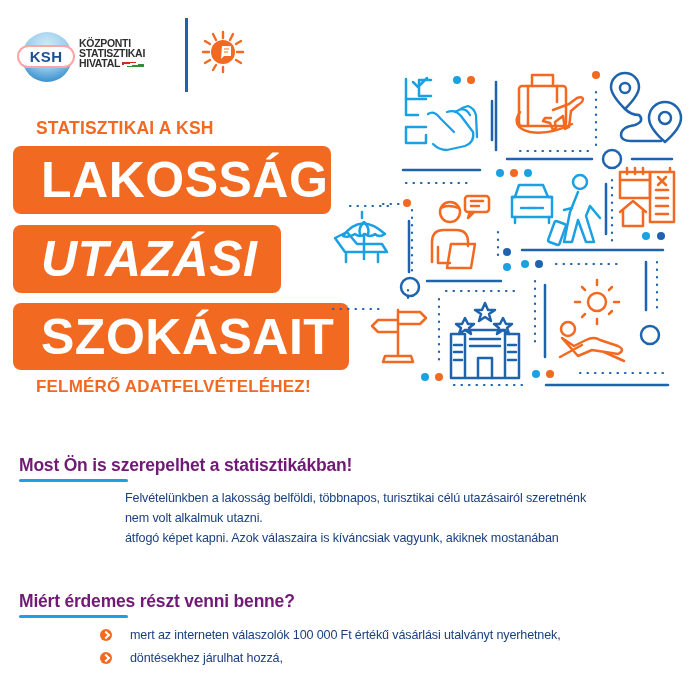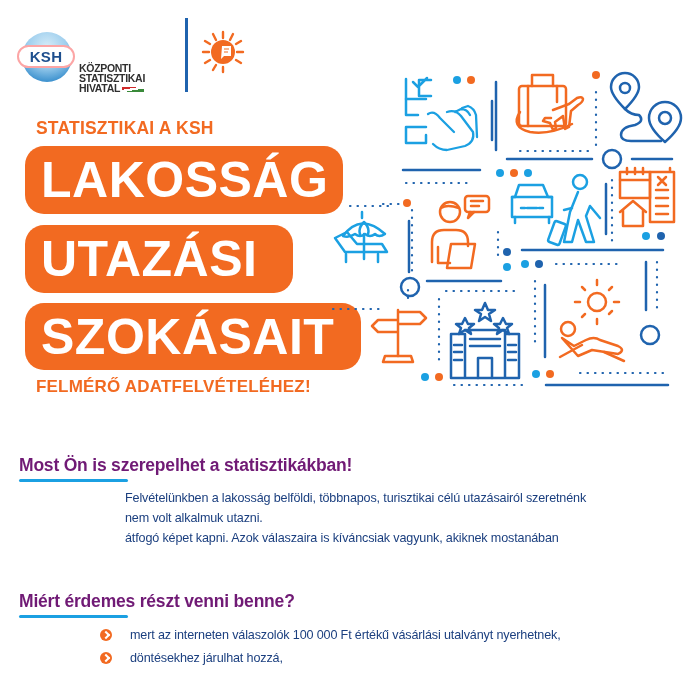--- a/index.html
+++ b/index.html
@@ -15,38 +15,38 @@
     overflow: hidden;
   }
   .ksh-pill {
     left: 17px; top: 45px; width: 58px; height: 23px; border-radius: 12px;
     background: #fff; border: 2px solid #fca5a5;
     color: #1e4f8e; font-weight: bold; font-size: 15px; line-height: 19px; text-align: center;
     letter-spacing: 0.3px;
   }
   .ksh-name {
     left: 79px; top: 38px; width: 80px;
-    font-size: 10.5px; font-weight: bold; line-height: 10px; color: #2f2f2f; letter-spacing: -0.3px; margin-top: 25px;
+    font-size: 10.5px; font-weight: bold; line-height: 10px; color: #2f2f2f; letter-spacing: -0.3px;
   }
   .flag { display: inline-block; width: 22px; height: 5px; vertical-align: middle; margin-left: 2px;
     background: linear-gradient(170deg, #cf2a2a 0 33%, #ffffff 33% 60%, #3a8a3a 60% 100%); }
   .divider-v { left: 185px; top: 18px; width: 3px; height: 74px; background: #1f63ae; }
   .sun-logo { left: 200px; top: 30px; width: 46px; height: 46px; }
 
   
   .kicker {
     left: 36px; top: 118px; color: #f26a21; font-weight: bold; font-size: 17.5px; letter-spacing: 0.2px;
   }
   .title-box {
-    left: 25px; background: #f26a21; border-radius: 19px; color: #fff;
-    font-weight: bold; font-size: 50px; line-height: 68px; padding-left: 16px; letter-spacing: 0.5px;
+    left: 13px; background: #f26a21; border-radius: 8px; color: #fff;
+    font-weight: bold; font-size: 50px; line-height: 68px; padding-left: 28px; letter-spacing: 0.5px;
     white-space: nowrap;
   }
   .tb1 { top: 146px; width: 318px; height: 68px; }
-  .tb2 { top: 225px; width: 268px; height: 68px; }
+  .tb2 { top: 225px; width: 268px; height: 68px; font-style: italic; }
   .tb3 { top: 303px; width: 336px; height: 67px; }
   .sub {
     left: 36px; top: 377px; color: #f26a21; font-weight: bold; font-size: 17px; letter-spacing: 0.2px;
   }
 
   
   .h2 {
     left: 19px; color: #701a75; font-weight: bold; font-size: 17.5px; letter-spacing: -0.2px;
   }
   .underline { left: 19px; width: 109px; height: 3px; background: #1ba0e2; border-radius: 2px; }

